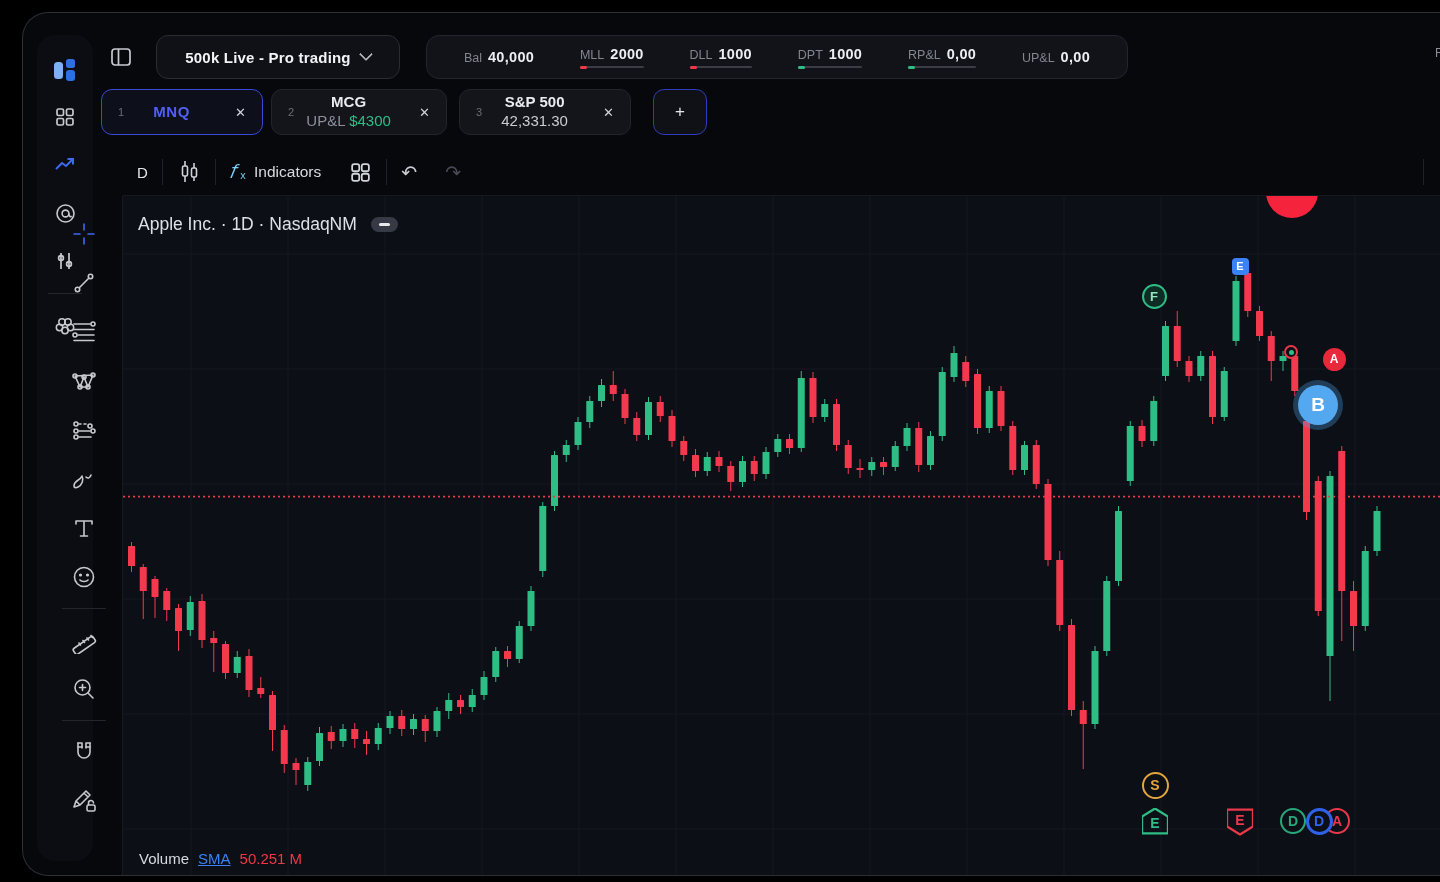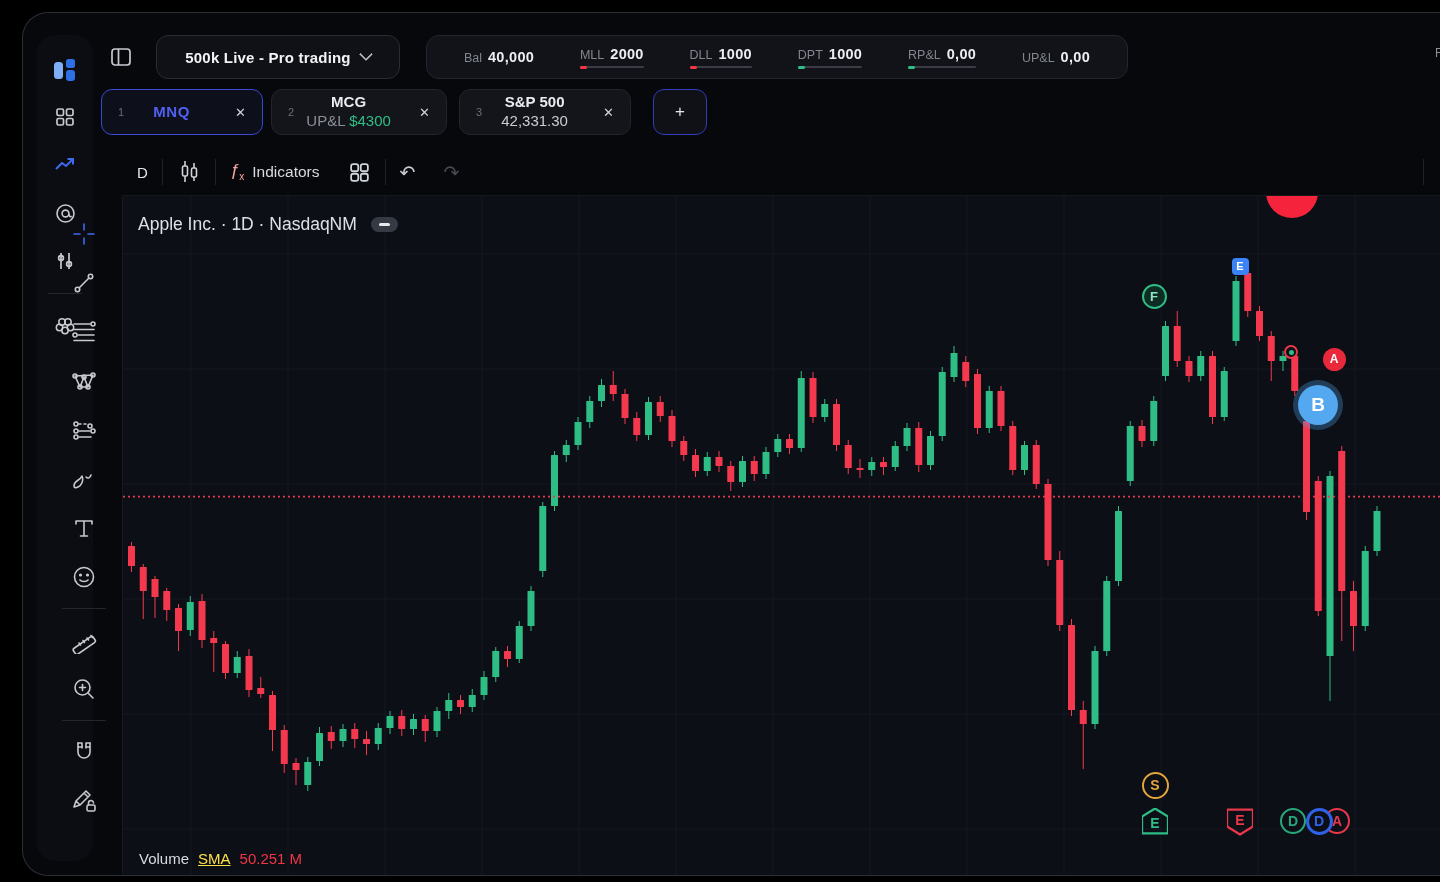--- a/index.html
+++ b/index.html
@@ -51,21 +51,21 @@
   .tab-plus { position:absolute; top:0; left:498px; width:54px; height:46px;
     border:1.5px solid #2f3db9; border-radius:11px; background:#101117;
     display:flex; align-items:center; justify-content:center; color:#e4e6ea; font-size:17px; cursor:pointer; }
   
   .row3 { position:absolute; left:22px; top:136px; height:47px; right:0;
     display:flex; align-items:center; border-bottom:1px solid #15181f; }
   .tb-item { display:flex; align-items:center; gap:8px; color:#d7dade; cursor:pointer; padding:0 14px; }
   .tb-sep { width:1px; height:26px; background:#1e222b; }
   .tb-interval { font-size:15px; color:#e4e6ea; }
   .tb-label { font-size:15.5px; color:#d7dade; }
-  .fx { font-size:17px; font-style:italic; color:#fca5a5; font-family:Liberation Sans, sans-serif; }
+  .fx { font-size:17px; font-style:italic; color:#7dd3fc; font-family:Liberation Mono, monospace; }
   .fx sub { font-size:10px; font-style:normal; }
   .undo { color:#c9ccd4; font-size:19px; }
   .redo { color:#474b54; font-size:19px; }
   .tb-right-sep { position:absolute; right:16px; top:10px; width:1px; height:26px; background:#1e222b; }
   
   .drawbar { position:absolute; left:22px; top:183px; width:78px; bottom:0;
     display:flex; flex-direction:column; align-items:center; padding-top:18px; gap:9px;
     border-right:1px solid #171a21; }
   .tool { width:40px; height:40px; display:flex; align-items:center; justify-content:center;
     cursor:pointer; border-radius:8px; }
@@ -78,21 +78,21 @@
   .legend { position:absolute; left:15px; top:18px; display:flex; align-items:center; gap:14px;
     z-index:5; }
   .legend-title { color:#dde1e6; font-size:17.5px; }
   .legend-pill { width:27px; height:15px; background:#363a45; border-radius:8px;
     display:flex; align-items:center; justify-content:center; cursor:pointer; }
   .legend-pill i { display:block; width:11px; height:3px; background:#e6e8ec; border-radius:2px; }
   .ohlc { display:flex; gap:9px; font-size:15px; }
   .ohlc .k { color:#b5bac4; }
   .ohlc .v { color:#f23645; }
   .vol { position:absolute; left:16px; bottom:8px; display:flex; gap:9px; font-size:15px; z-index:5;align-items:center; }
-  .vol .w { color:#d7dade; } .vol .g { color:#fde047;text-decoration:underline; } .vol .r { color:#f23645; }
+  .vol .w { color:#d7dade; } .vol .g { color:#3b82f6;text-decoration:underline; } .vol .r { color:#f23645; }
   .badge { position:absolute; display:flex; align-items:center; justify-content:center;
     font-weight:bold; z-index:6; cursor:pointer; }
 </style>
 </head>
 <body>
 
 <div class="window">
 
   <div class="rail">
     <div class="rail-btn">

